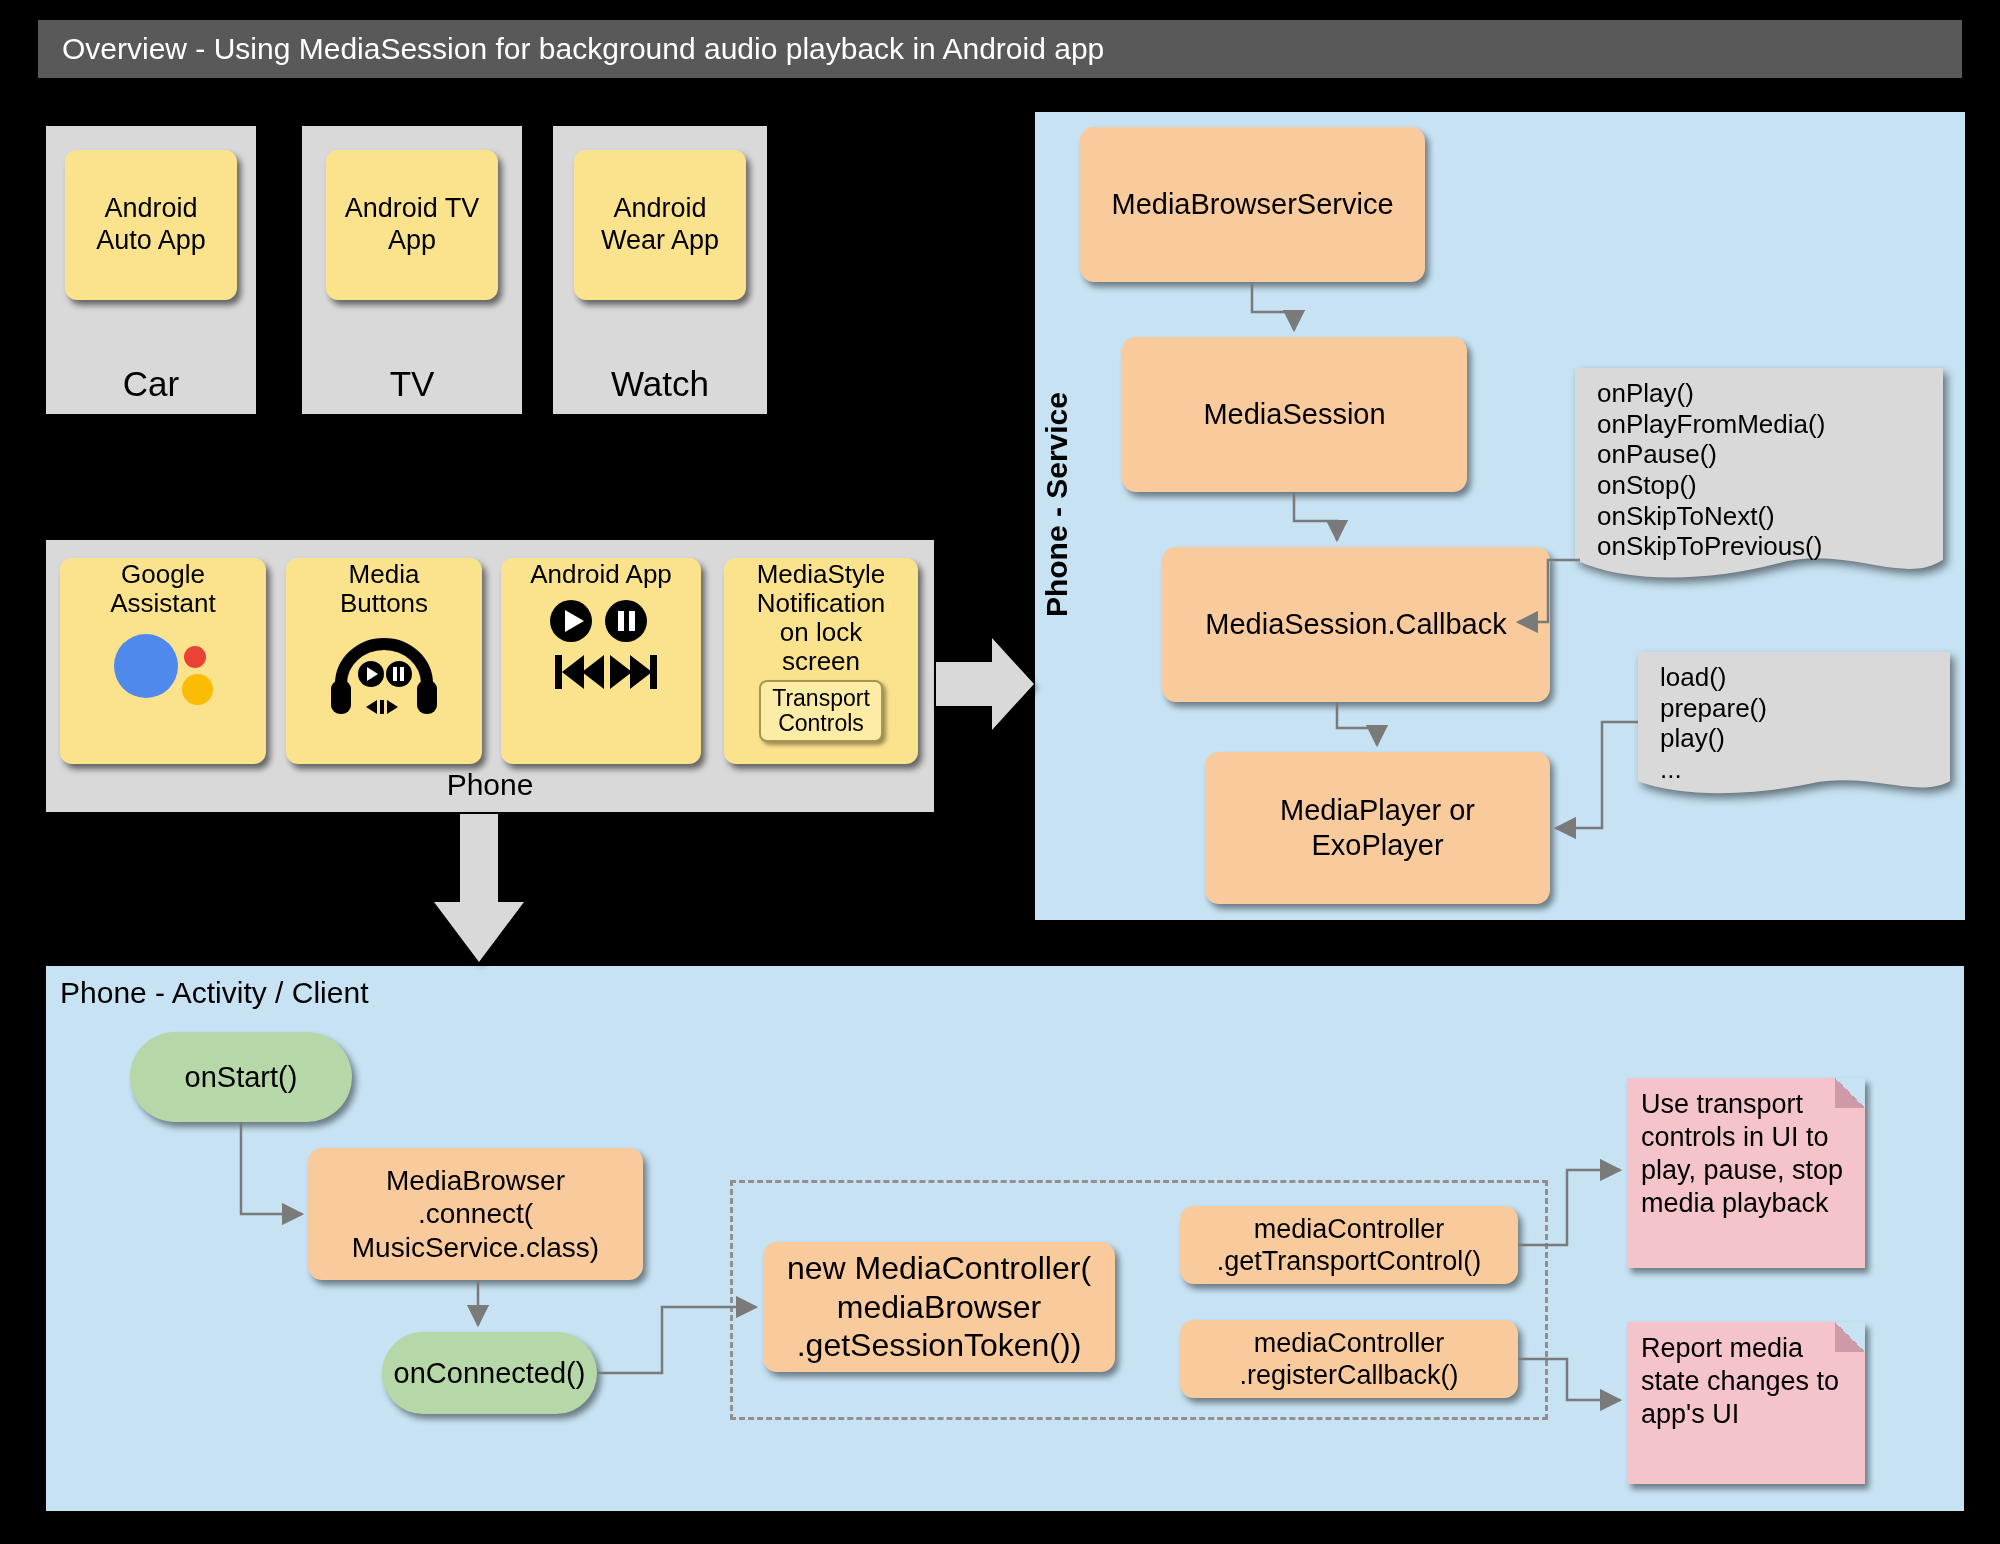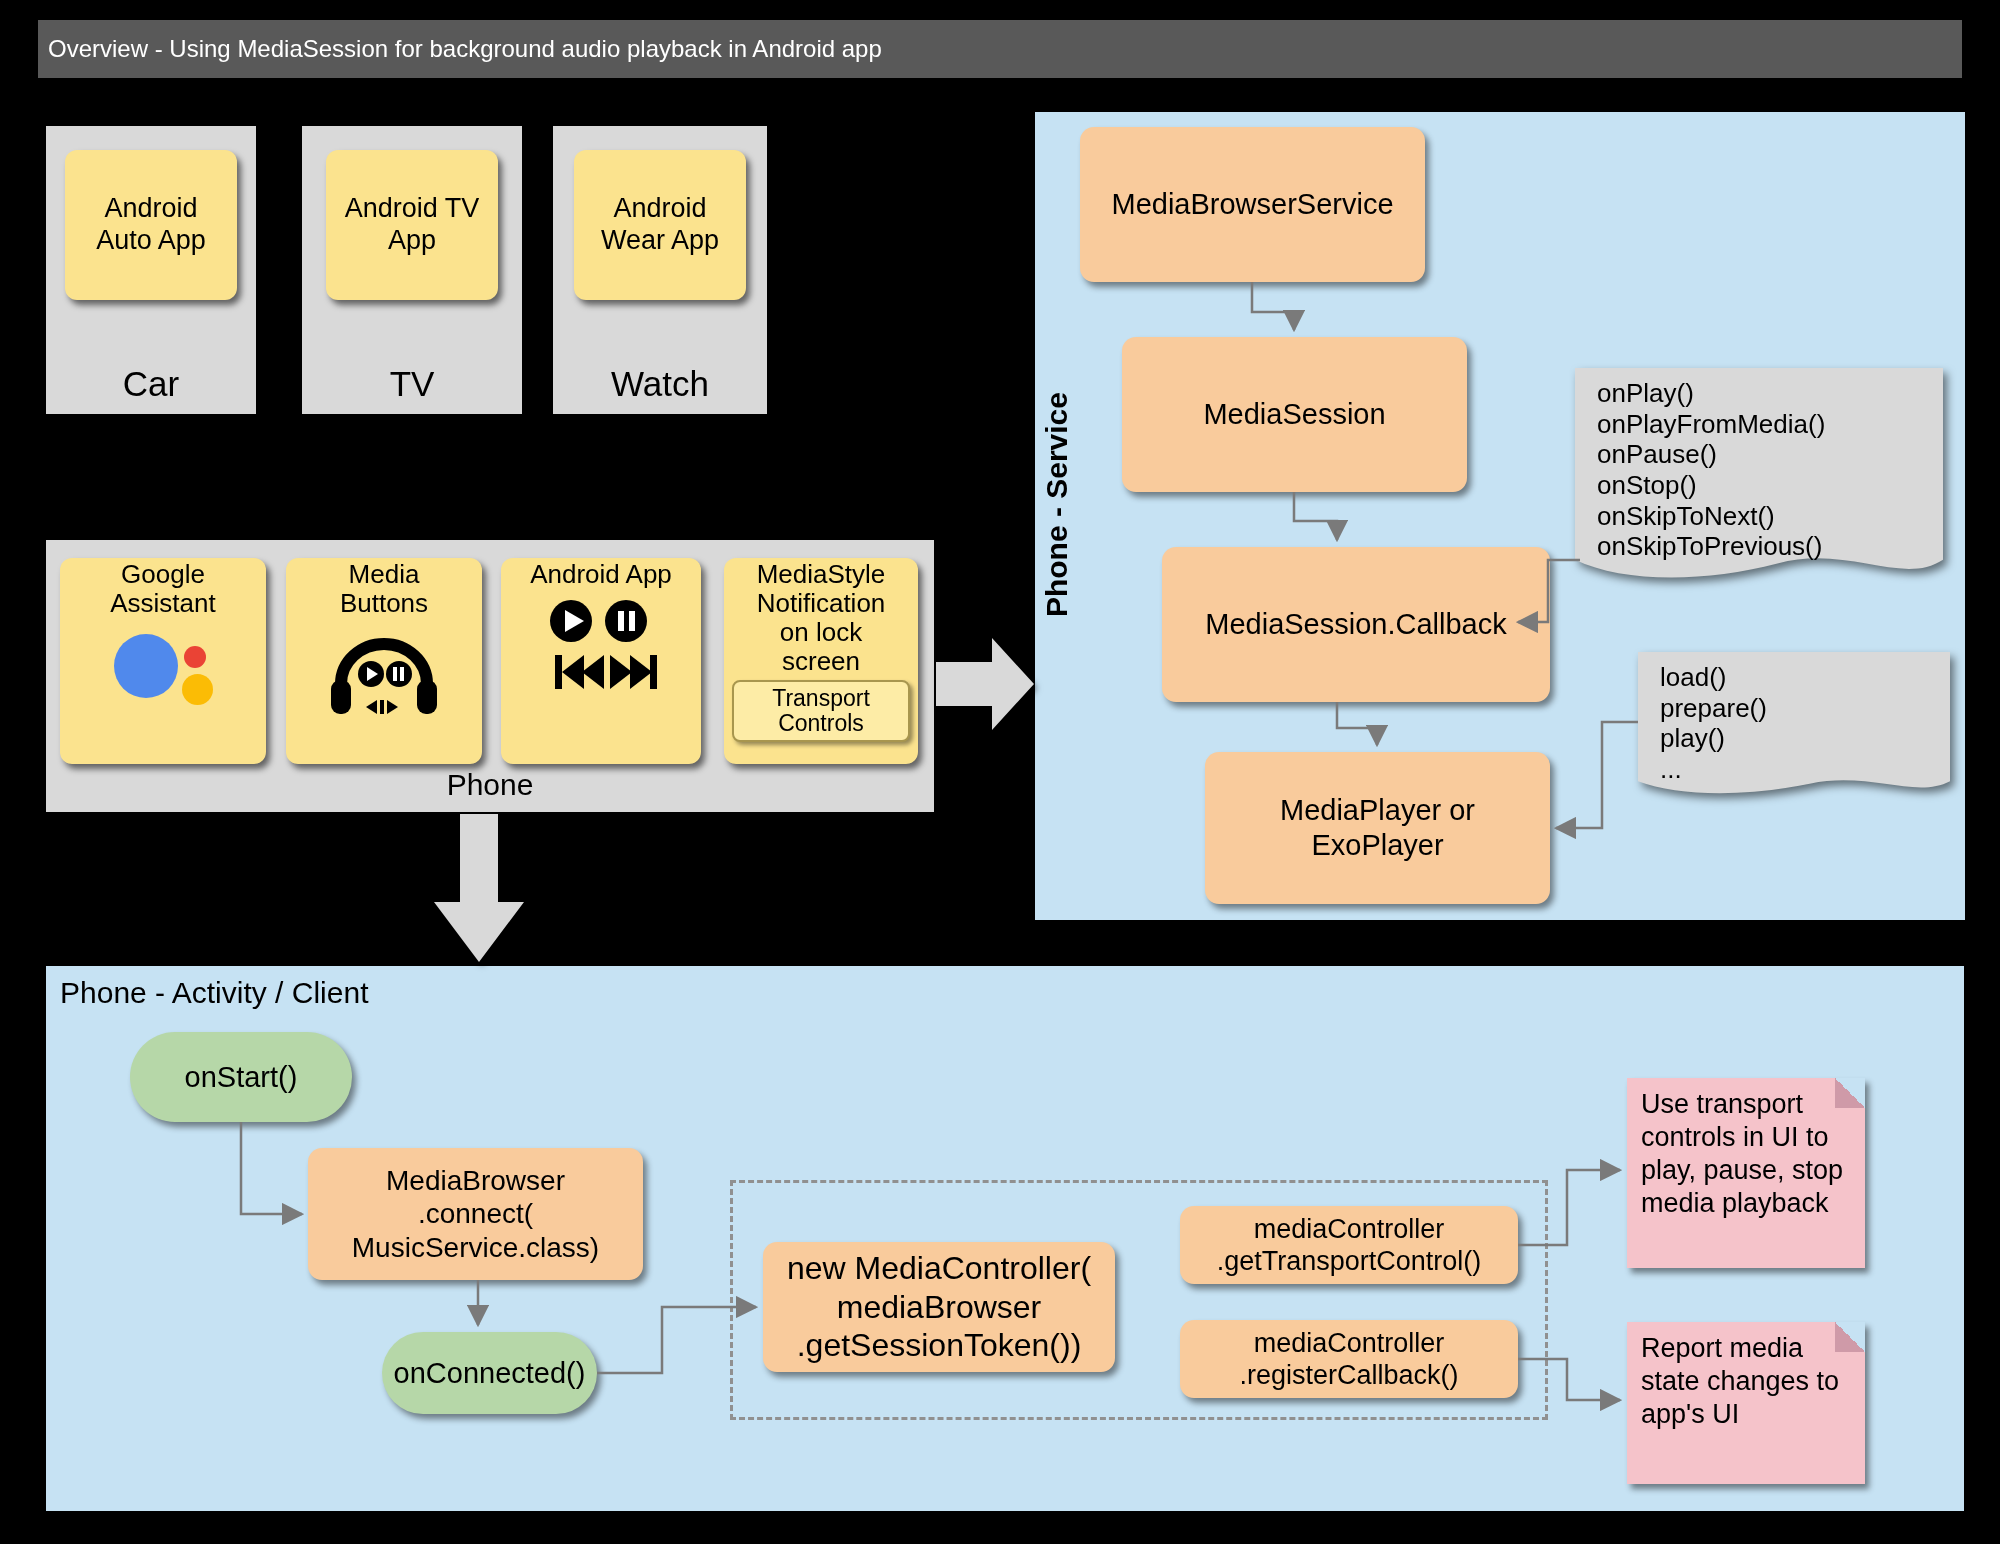--- a/index.html
+++ b/index.html
@@ -2,21 +2,21 @@
 <html><head>
 <meta charset="utf-8">
 <style>
   *{box-sizing:border-box;margin:0;padding:0}
   html,body{background:#000}
   body{font-family:"Liberation Sans",sans-serif;color:#000}
   #canvas{position:relative;width:2000px;height:1544px;background:#000;overflow:hidden}
   .abs{position:absolute}
   .txt{white-space:pre-line}
   .center{display:flex;align-items:center;justify-content:center;text-align:center}
-  .titlebar{position:absolute;left:38px;top:20px;width:1924px;height:58px;background:#595959;color:#fff;display:flex;align-items:center;padding-left:10px;font-size:24px}
+  .titlebar{position:absolute;left:38px;top:20px;width:1924px;height:58px;background:#595959;color:#fff;display:flex;align-items:center;padding-left:24px;font-size:30px}
   .gray-panel{background:#d9d9d9}
   .blue-panel{background:#c6e2f3}
   .ybox{background:#fbe38e;border-radius:12px;box-shadow:4px 5px 6px rgba(0,0,0,.55)}
   .obox{background:#f9cb9c;border-radius:14px;box-shadow:4px 5px 6px rgba(0,0,0,.45);font-size:29px;line-height:1.2}
   .gpill{background:#b6d7a8;border-radius:50px;box-shadow:4px 5px 6px rgba(0,0,0,.45);font-size:29px}
   .panel-label{position:absolute;left:0;right:0;bottom:10px;text-align:center;font-size:35px}
   .device-text{font-size:27px;line-height:1.18}
   .item-label{font-size:26px;line-height:1.12;text-align:center;padding-top:2px}
   .callout svg{position:absolute;inset:0;width:100%;height:100%;filter:drop-shadow(4px 5px 4px rgba(0,0,0,.5))}
   .ctext{position:relative;font-size:26px;line-height:1.18;padding:10px 0 0 22px}
@@ -24,21 +24,21 @@
   .fold{position:absolute;top:0;right:0;width:30px;height:30px;background:linear-gradient(to bottom left,#c6e2f3 50%,#cf9aa8 50%)}
   .dashed{border:3px dashed #909090}
   .vlabel{writing-mode:vertical-rl;transform:rotate(180deg);font-weight:bold;font-size:30px}
   .plabel{font-weight:normal;font-size:30px}
   .overlay{position:absolute;left:0;top:0;pointer-events:none;z-index:5}
   .assistant-icon{position:relative;width:110px;height:92px;margin:8px auto 0}
   .ga-blue{position:absolute;left:6px;top:8px;width:64px;height:64px;border-radius:50%;background:#5089ec}
   .ga-red{position:absolute;left:76px;top:20px;width:22px;height:22px;border-radius:50%;background:#ea4335}
   .ga-yellow{position:absolute;left:74px;top:48px;width:31px;height:31px;border-radius:50%;background:#fbbc05}
   .icon-svg{display:block;margin:4px auto 0}
-  .transport-box{margin:4px auto 4px;width:178px;height:62px;background:#fdeca6;border:2px solid #a8964e;border-radius:8px;box-shadow:3px 3px 4px rgba(0,0,0,.4);font-size:23px;line-height:1.1}
+  .transport-box{margin:4px auto 4px;width:124px;height:62px;background:#fdeca6;border:2px solid #a8964e;border-radius:8px;box-shadow:3px 3px 4px rgba(0,0,0,.4);font-size:23px;line-height:1.1}
 </style>
 </head>
 <body>
 
 <div id="canvas">
 
   <div class="titlebar">
     <span>Overview - Using MediaSession for background audio playback in Android app</span>
   </div>
 

